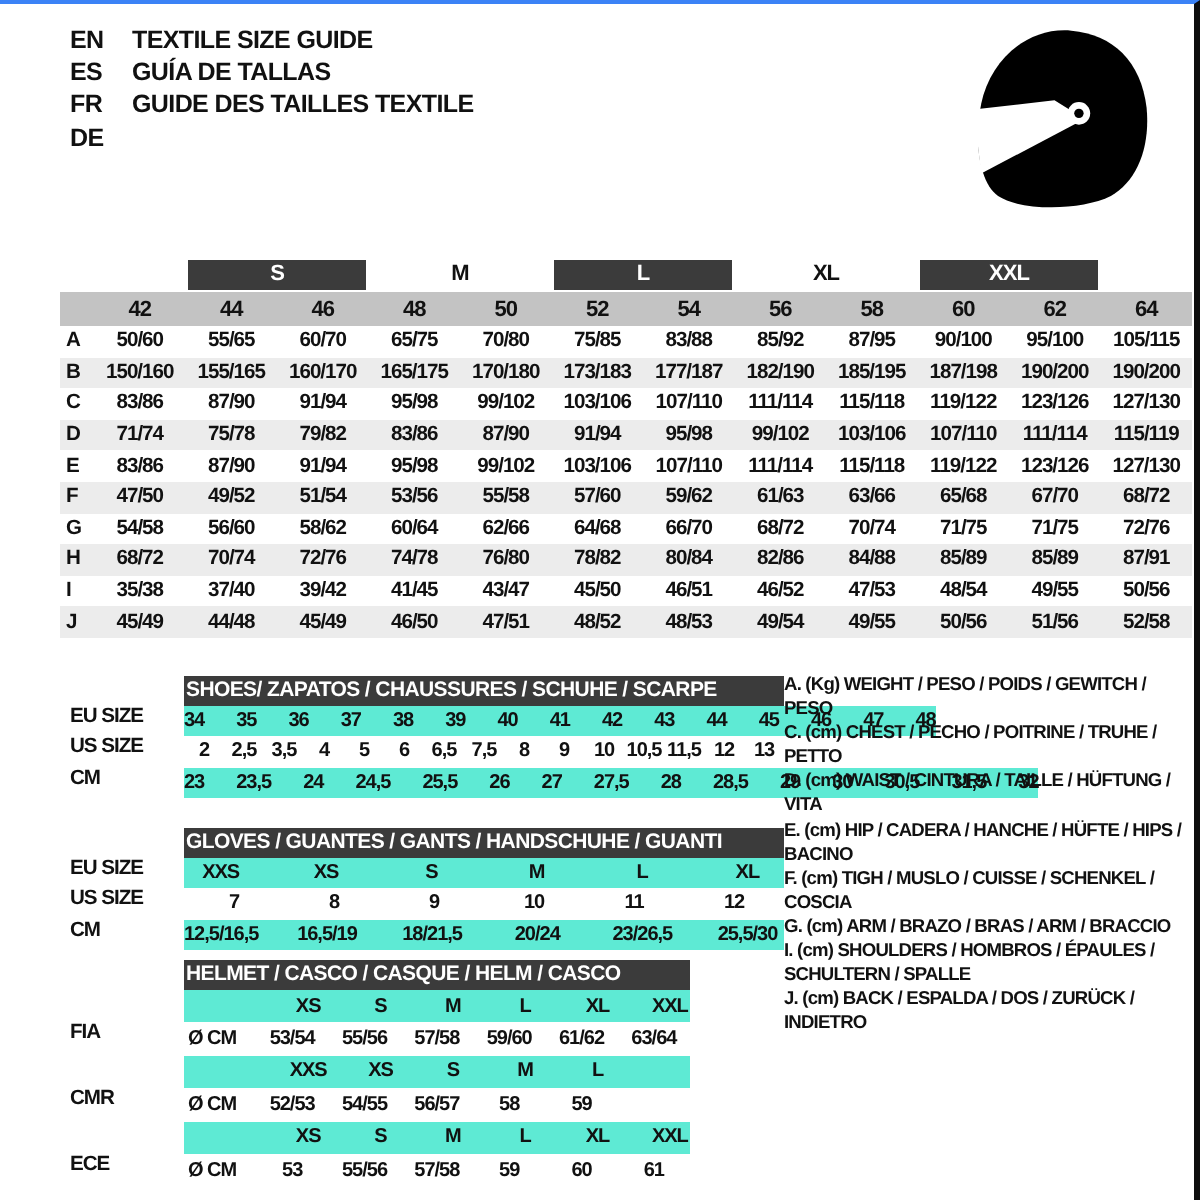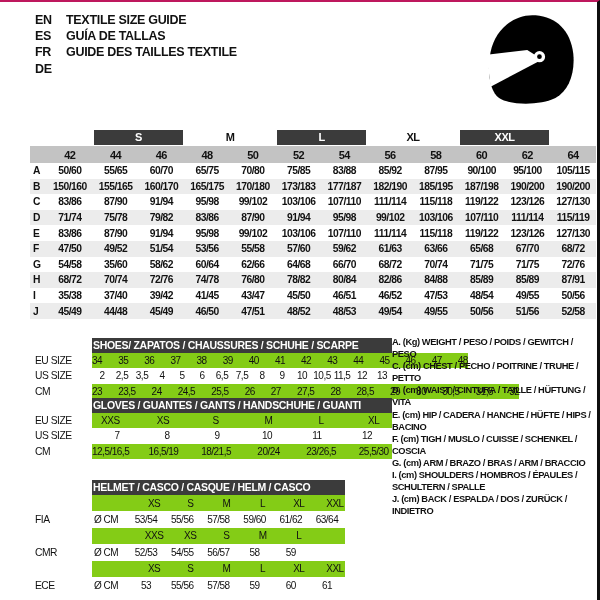--- a/index.html
+++ b/index.html
@@ -1,20 +1,20 @@
 <!DOCTYPE html>
 <html><head>
 <meta charset="utf-8">
 <style>
   * { margin:0; padding:0; box-sizing:border-box; }
   html,body { background:#fff; }
   body { width:600px; height:600px; font-family:"Liberation Sans", sans-serif; color:#111; }
   .canvas {
     position:relative; width:600px; height:600px; background:#fff;
-    border-top:2px solid #be185d; border-right:3px solid #0e0e0e;
+    border-top:2px solid #3b82f6; border-right:3px solid #0e0e0e;
     overflow:hidden; letter-spacing:-0.3px;
   }
 
   
   .lang-block { position:absolute; left:35px; top:10px; }
   .lang-row { display:flex; font-weight:700; font-size:12.5px; line-height:16.2px; }
   .lang-code { width:31px; }
 
   
   .helmet-wrap { position:absolute; left:484px; top:8px; width:94px; height:99px; }
@@ -27,33 +27,33 @@
   .t-cell { flex:1; text-align:center; white-space:nowrap; }
   .grp-row { height:16px; margin-bottom:1px; }
   .t-group { flex:2; text-align:center; font-size:11px; }
   .t-group.dark { background:#3b3b3b; color:#fff; height:15px; line-height:15px; margin:0 3px; }
   .sizes-row { background:#c3c3c3; height:17px; font-size:11px; }
   .data-row.stripe { background:#ececec; }
 
   
   .sub { position:absolute; left:30px; width:362px; }
   .shoes  { top:336px; }
-  .gloves { top:396px; }
+  .gloves { top:412px; }
   .helmet-table { top:478px; }
   .sub-header {
     margin-left:62px; background:#3b3b3b; color:#fff;
     height:15px; line-height:15px; padding-left:1px;
     font-size:10.5px; font-weight:700; white-space:nowrap;
   }
   .helmet-table .sub-header { width:253px; }
-  .s-row { display:flex; height:15.3px; align-items:center; font-size:10px; font-weight:400; letter-spacing:-0.5px; }
+  .s-row { display:flex; height:15.3px; align-items:flex-start; font-size:10px; font-weight:700; letter-spacing:-0.5px; }
   .helmet-table .s-row { height:16.4px; }
   .s-label { width:62px; flex:none; padding-left:5px; font-size:10.3px; white-space:nowrap; }
   .s-cells { flex:1; display:flex; height:100%; align-items:center; }
-  .s-cells.gray { background:#84cc16;gap:16px; }
+  .s-cells.gray { background:#5eead4;gap:16px; }
   .s-cell { flex:1; text-align:center; white-space:nowrap; }
   .h-cells { flex:none; width:253px; display:flex; height:100%; align-items:center; }
   .h-unit { width:36px; flex:none; padding-left:2px; white-space:nowrap; }
   .h-cell { flex:1; text-align:center; white-space:nowrap; }
 
   
   .legend { position:absolute; left:392px; top:334px; width:202px; }
   .legend-item { font-size:9.3px; font-weight:700; line-height:12.1px; letter-spacing:-0.4px; }
 </style>
 </head>
@@ -200,21 +200,21 @@
         <span class="t-cell">59/62</span>
         <span class="t-cell">61/63</span>
         <span class="t-cell">63/66</span>
         <span class="t-cell">65/68</span>
         <span class="t-cell">67/70</span>
         <span class="t-cell">68/72</span>
       </div>
       <div class="t-row data-row">
         <span class="t-letter">G</span>
         <span class="t-cell">54/58</span>
-        <span class="t-cell">35/60</span>
+        <span class="t-cell">56/60</span>
         <span class="t-cell">58/62</span>
         <span class="t-cell">60/64</span>
         <span class="t-cell">62/66</span>
         <span class="t-cell">64/68</span>
         <span class="t-cell">66/70</span>
         <span class="t-cell">68/72</span>
         <span class="t-cell">70/74</span>
         <span class="t-cell">71/75</span>
         <span class="t-cell">71/75</span>
         <span class="t-cell">72/76</span>

